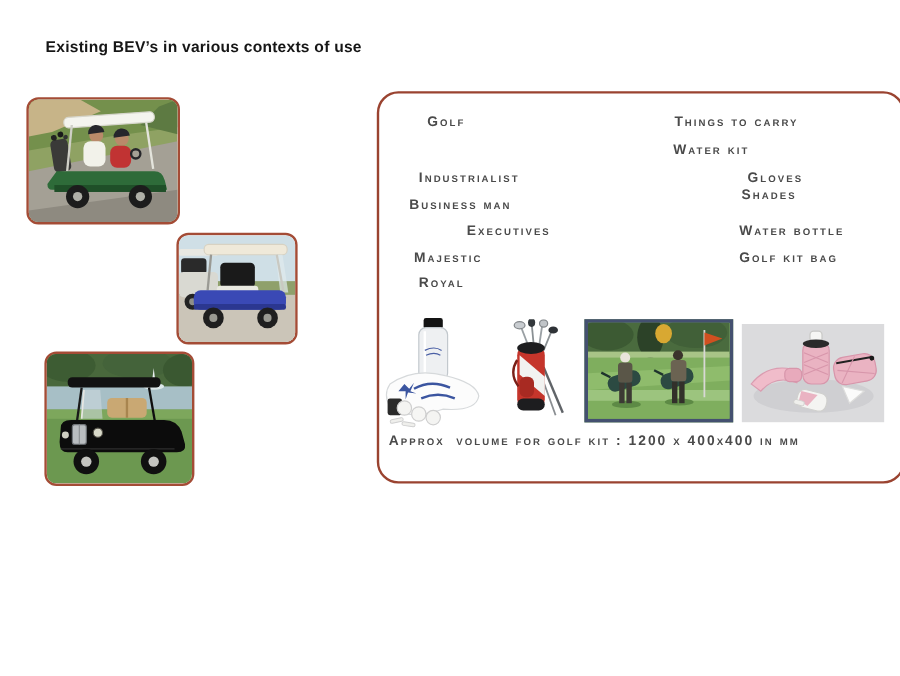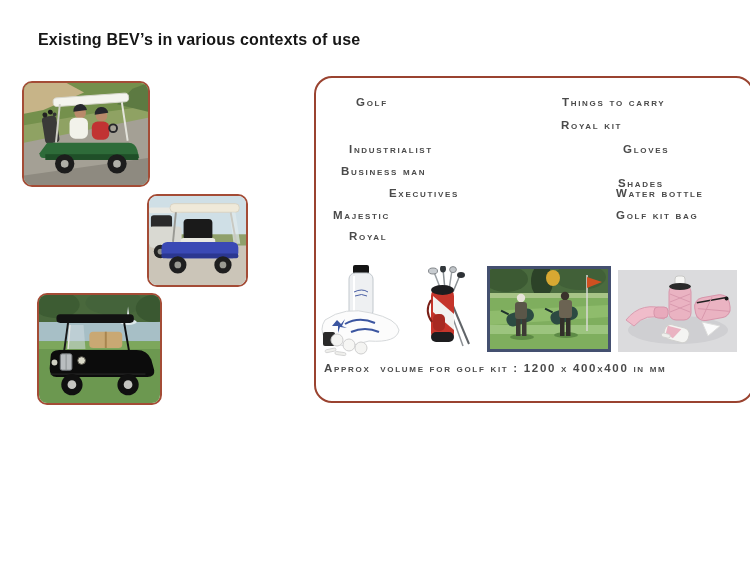--- a/index.html
+++ b/index.html
@@ -1,19 +1,19 @@
 <!DOCTYPE html>
 <html><head>
 <meta charset="utf-8">
 <style>
   html,body{margin:0;padding:0;background:#ffffff;}
   body{width:750px;height:563px;font-family:"Liberation Sans",sans-serif;position:relative;overflow:hidden;}
   .slide{position:absolute;inset:0;background:#ffffff;}
 
-  .title{position:absolute;left:38px;top:31px;font-size:16px;font-weight:bold;color:#161616;letter-spacing:.2px;white-space:nowrap;}
+  .title{position:absolute;left:38px;top:31px;font-size:13px;font-weight:bold;color:#161616;letter-spacing:.2px;white-space:nowrap;}
 
   .photo{position:absolute;border:2px solid #a44c36;border-radius:10px;overflow:hidden;background:#fff;box-sizing:border-box;}
   .photo svg{display:block;width:100%;height:100%;}
 
   .panel{position:absolute;left:290px;top:76px;width:436px;height:323px;border:2px solid #9a4330;border-radius:18px;background:#fff;margin-left:24px;}
 
   .cap{position:absolute;font-variant:small-caps;font-weight:600;font-size:11.5px;letter-spacing:1.7px;color:#4a4a4a;white-space:nowrap;line-height:14px;}
   .cap.wrap{white-space:normal;width:112px;line-height:15px;}
   .cap.note{white-space:pre;}
 
@@ -114,30 +114,30 @@
         <circle cx="34" cy="93" r="4.5" fill="#c4c4c0"></circle>
       <circle cx="92" cy="93" r="11" fill="#101010"></circle>
         <circle cx="92" cy="93" r="4.5" fill="#c4c4c0"></circle>
     </svg>
   </div>
 
   <div class="panel">
 
     <div class="cap" style="left:40px;top:17px;">Golf</div>
     <div class="cap" style="left:246px;top:17px;">Things to carry</div>
-    <div class="cap" style="left:245px;top:40px;">Royal kit</div>
+    <div class="cap" style="left:245px;top:40px;">Water kit</div>
 
     <div class="cap" style="left:33px;top:64px;">Industrialist</div>
     <div class="cap" style="left:25px;top:86px;">Business man</div>
     <div class="cap" style="left:33px;top:108px;padding-left:40px;">Executives</div>
-    <div class="cap" style="left:17px;top:130px;">Majestic</div>
+    <div class="cap" style="left:29px;top:130px;">Majestic</div>
     <div class="cap" style="left:33px;top:151px;">Royal</div>
 
     <div class="cap" style="left:307px;top:64px;">Gloves</div>
-    <div class="cap" style="left:302px;top:98px;text-align:center;">Shades</div>
+    <div class="cap" style="left:302px;top:78px;text-align:center;">Shades</div>
     <div class="cap" style="left:300px;top:108px;">Water bottle</div>
     <div class="cap" style="left:300px;top:130px;">Golf kit bag</div>
 
     <div class="kit" style="left:5px;top:184px;width:82px;height:95px;">
       <svg viewBox="0 0 82 95">
         <rect width="82" height="95" fill="#ffffff"></rect>
         <rect x="32" y="3" width="16" height="9" rx="2" fill="#141414"></rect>
         <rect x="28" y="11" width="24" height="44" rx="6" fill="#eef0f2" stroke="#c2c8cd" stroke-width="1"></rect>
         <line x1="33" y1="14" x2="33" y2="50" stroke="#ffffff" stroke-width="2"></line>
         <path d="M33,30 q8,-4 14,0" stroke="#4a5fa5" stroke-width="1" fill="none"></path>

